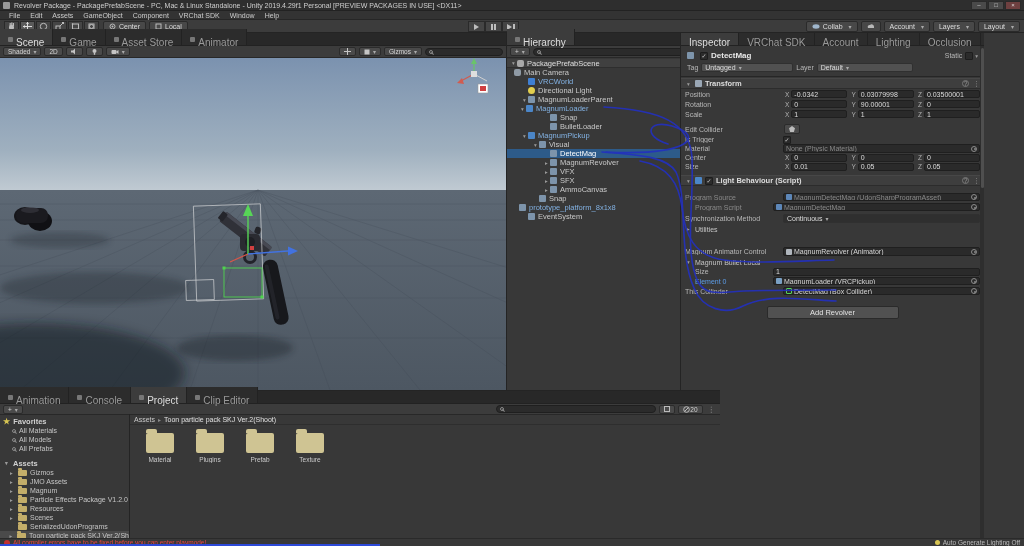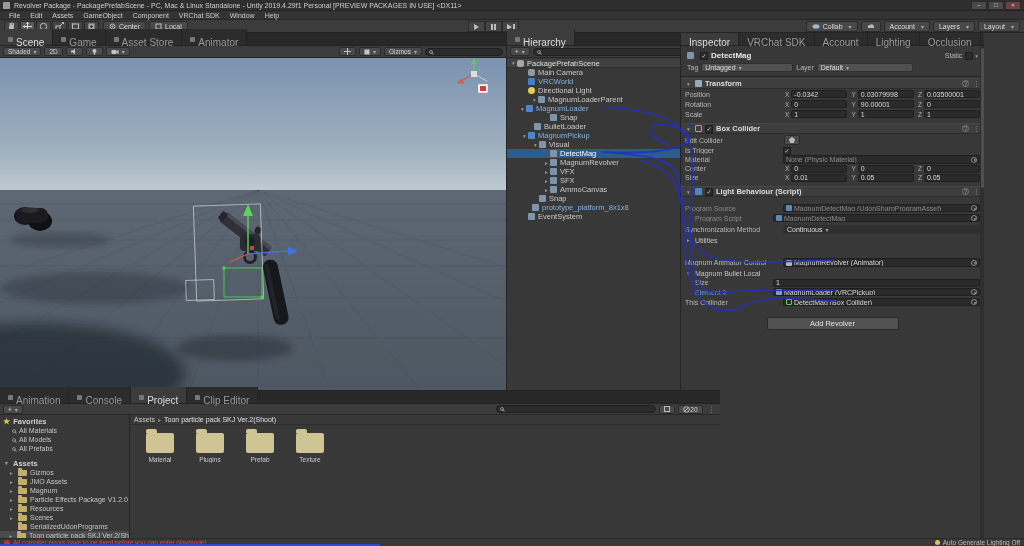--- a/index.html
+++ b/index.html
@@ -430,57 +430,57 @@
       </span>
   </div>
   <div class="htree">
 
       <div class="hrow scene-root" style="padding-left: 3px;">
         <span class="arrow">▾</span>
         <span class="hicon icon-scene"></span>
         <span class="hlabel">PackagePrefabScene</span>
       </div>
 
-      <div class="hrow" style="padding-left: 14px;">
+      <div class="hrow" style="">
         <span class="arrow"></span>
         <span class="hicon icon-camera"></span>
         <span class="hlabel">Main Camera</span>
       </div>
 
       <div class="hrow prefab" style="padding-left: 14px;">
         <span class="arrow"></span>
         <span class="hicon icon-vrc"></span>
         <span class="hlabel">VRCWorld</span>
       </div>
 
       <div class="hrow" style="padding-left: 14px;">
         <span class="arrow"></span>
         <span class="hicon icon-light"></span>
         <span class="hlabel">Directional Light</span>
       </div>
 
-      <div class="hrow" style="padding-left: 24px; align-items: center;">
+      <div class="hrow" style="padding-left: 14px; align-items: center;">
         <span class="arrow">▾</span>
         <span class="hicon icon-cube"></span>
         <span class="hlabel">MagnumLoaderParent</span>
       </div>
 
       <div class="hrow prefab" style="padding-left: 12px;">
         <span class="arrow">▾</span>
         <span class="hicon icon-cube-blue"></span>
         <span class="hlabel">MagnumLoader</span>
       </div>
 
       <div class="hrow" style="padding-left: 36px;">
         <span class="arrow"></span>
         <span class="hicon icon-cube"></span>
         <span class="hlabel">Snap</span>
       </div>
 
-      <div class="hrow" style="padding-left: 20px;">
+      <div class="hrow" style="padding-left: 36px;">
         <span class="arrow"></span>
         <span class="hicon icon-cube"></span>
         <span class="hlabel">BulletLoader</span>
       </div>
 
       <div class="hrow prefab" style="padding-left: 14px;">
         <span class="arrow">▾</span>
         <span class="hicon icon-cube-blue"></span>
         <span class="hlabel">MagnumPickup</span>
       </div>
@@ -520,21 +520,21 @@
         <span class="hicon icon-cube"></span>
         <span class="hlabel">AmmoCanvas</span>
       </div>
 
       <div class="hrow" style="padding-left: 25px;">
         <span class="arrow"></span>
         <span class="hicon icon-cube"></span>
         <span class="hlabel">Snap</span>
       </div>
 
-      <div class="hrow prefab" style="padding-left: 5px; margin-left: 13px;">
+      <div class="hrow prefab" style="padding-left: 5px;">
         <span class="arrow"></span>
         <span class="hicon icon-cube"></span>
         <span class="hlabel">prototype_platform_8x1x8</span>
       </div>
 
       <div class="hrow" style="padding-left: 14px;">
         <span class="arrow"></span>
         <span class="hicon icon-cube"></span>
         <span class="hlabel">EventSystem</span>
       </div>
@@ -621,30 +621,20 @@
     <div class="irow" style="margin-bottom:4px;">
       <span class="ilabel">Scale</span>
       <span class="axis">X</span>
         <span class="fld flex1">1</span>
       <span class="axis">Y</span>
         <span class="fld flex1">1</span>
       <span class="axis">Z</span>
         <span class="fld flex1">1</span>
     </div>
 
-    <div class="comp-header">
-      <span class="farrow">▾</span>
-      <span class="cicon bc"></span>
-      <span class="cb">✓</span>
-      <span class="ctitle">Box Collider</span>
-      <span class="hright">
-          <span class="qm">?</span>
-          <span class="dots">⋮</span>
-        </span>
-    </div>
     <div class="editcol-row">
       <span class="ilabel">Edit Collider</span>
       <span class="pentbtn">
           <span class="pent"></span>
         </span>
     </div>
     <div class="irow h9">
       <span class="ilabel">Is Trigger</span>
       <span class="cb">✓</span>
     </div>

